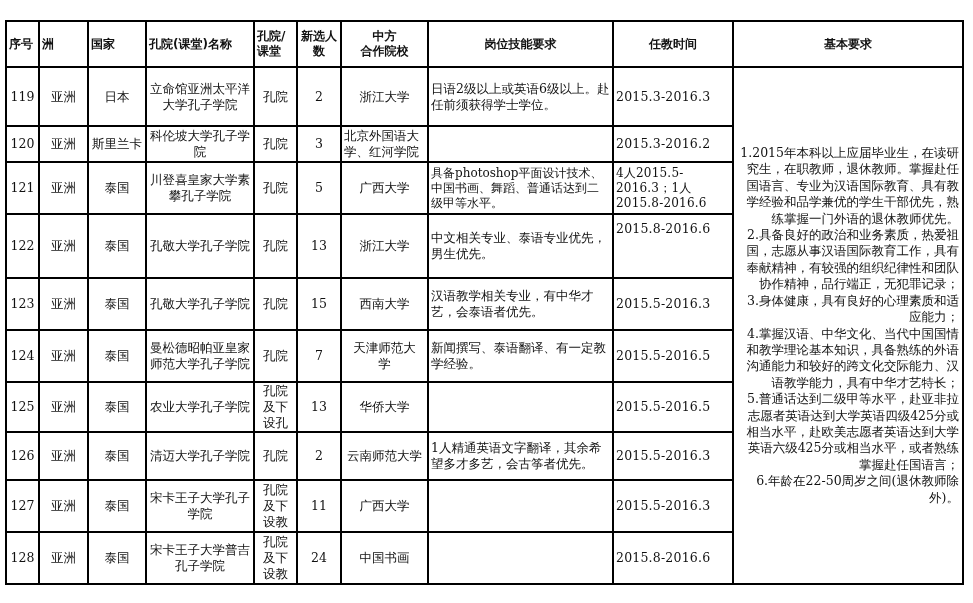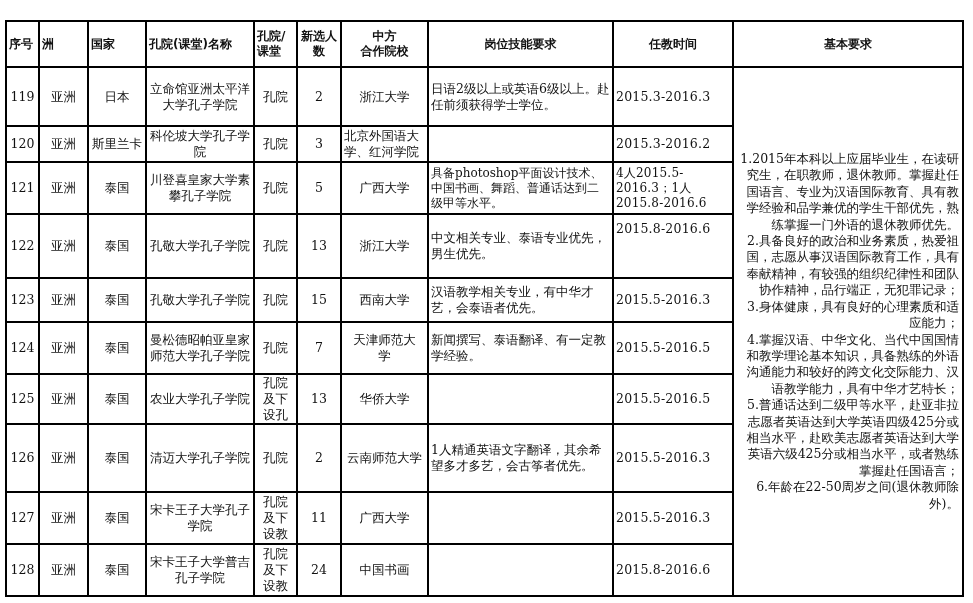--- a/index.html
+++ b/index.html
@@ -8,22 +8,22 @@
   .sheet { position:absolute; left:5px; top:20px; }
   table { border-collapse:collapse; table-layout:fixed; }
   td, th { border:2px solid #000; padding:0 2px; overflow:hidden; vertical-align:middle; }
   th { font-family:"DejaVu Sans","Liberation Sans",sans-serif; font-weight:bold; font-size:12px; height:44px; line-height:15px; }
   td { font-size:12.5px; line-height:16px; }
   .c { text-align:center; }
   .l { text-align:left; }
   .mono { font-size:12.5px; letter-spacing:0.2px; }
   .req { text-align:right; vertical-align:middle; font-size:12.5px; line-height:16.4px; padding:0 3px; }
   .clip { height:48px; overflow:hidden; }
-  .r1{height:59px}.r2{height:36px}.r3{height:52px}.r4{height:64px}.r5{height:44px}
-  .r6{height:52px}.r7{height:50px}.r8{height:68px}.r9{height:52px}.r10{height:52px}
+  .r1{height:59px}.r2{height:36px}.r3{height:52px}.r4{height:64px}.r5{height:52px}
+  .r6{height:52px}.r7{height:50px}.r8{height:48px}.r9{height:52px}.r10{height:52px}
 </style>
 </head>
 <body>
 
 <div class="sheet">
 <table>
   <colgroup>
     <col style="width:33px">
         <col style="width:49px">
         <col style="width:58px">

